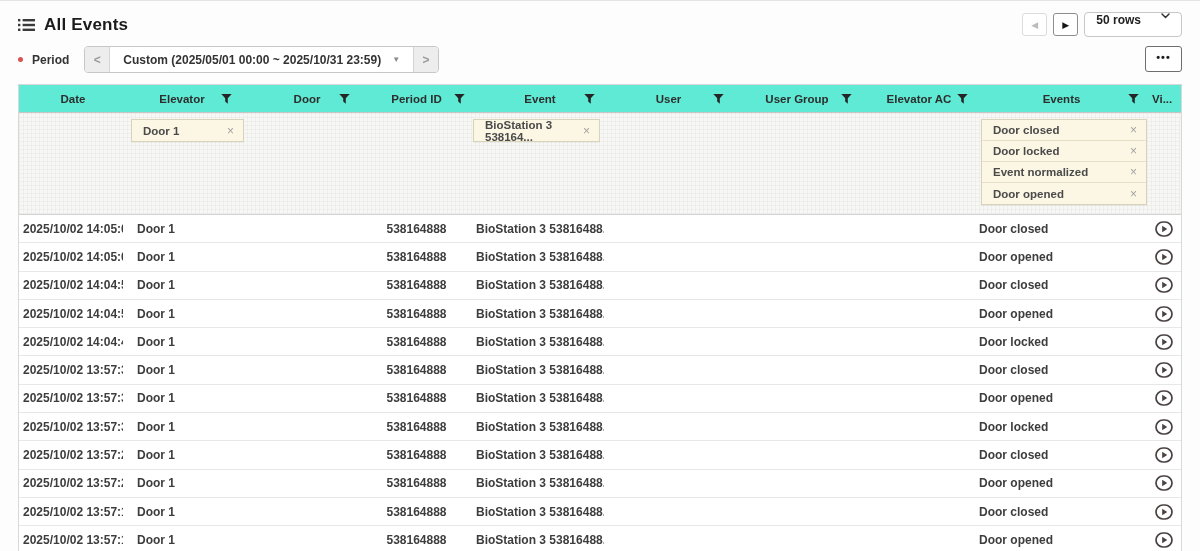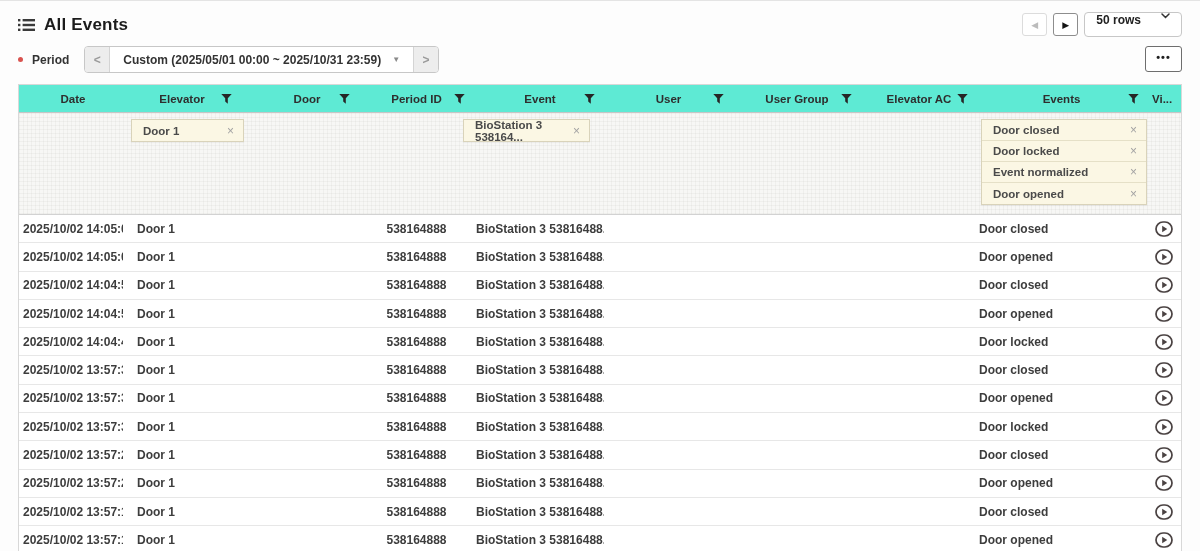--- a/index.html
+++ b/index.html
@@ -192,21 +192,21 @@
       <div class="th c-view">
         <span>Vi...</span>
       </div>
     </div>
 
   <div class="filter-area">
     <div class="chip" style="left:112px;width:113px">
       <span>Door 1</span>
       <span class="chip-x">×</span>
     </div>
-    <div class="chip" style="left:444px;width:127px">
+    <div class="chip" style="left:454px;width:127px">
       <span>BioStation 3 538164...</span>
       <span class="chip-x">×</span>
     </div>
     <div class="chip-stack" id="event-chips">
         <div class="chip-row">
           <span>Door closed</span>
           <span class="chip-x">×</span>
         </div>
         <div class="chip-row">
           <span>Door locked</span>

